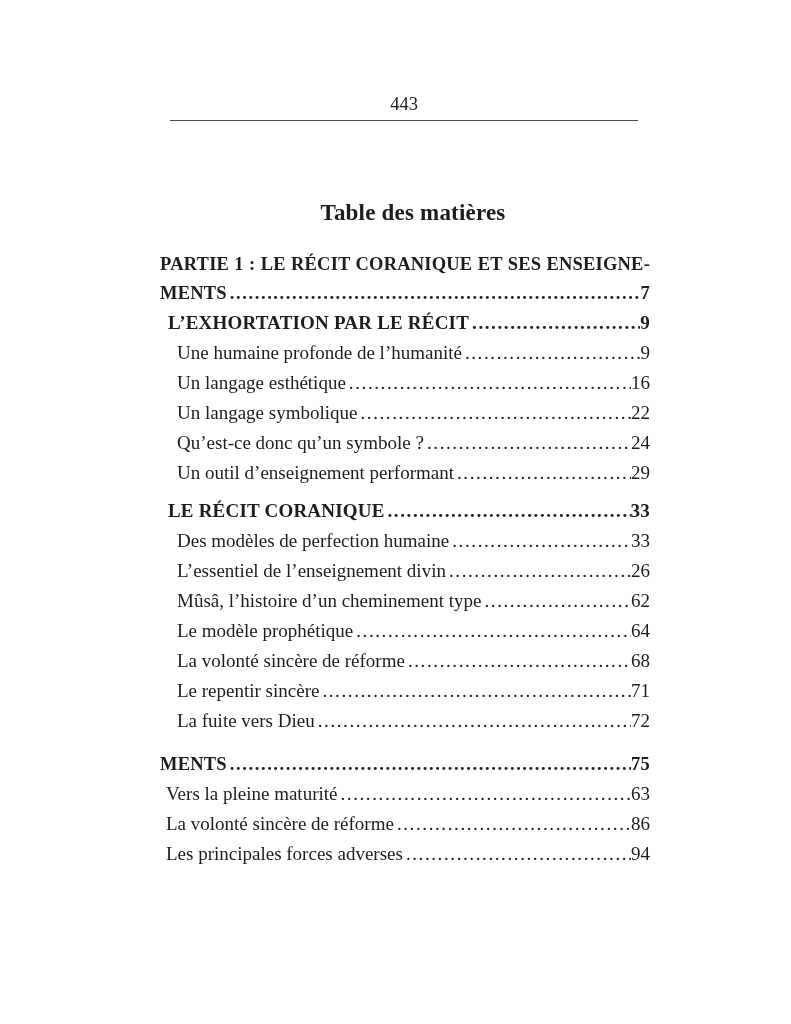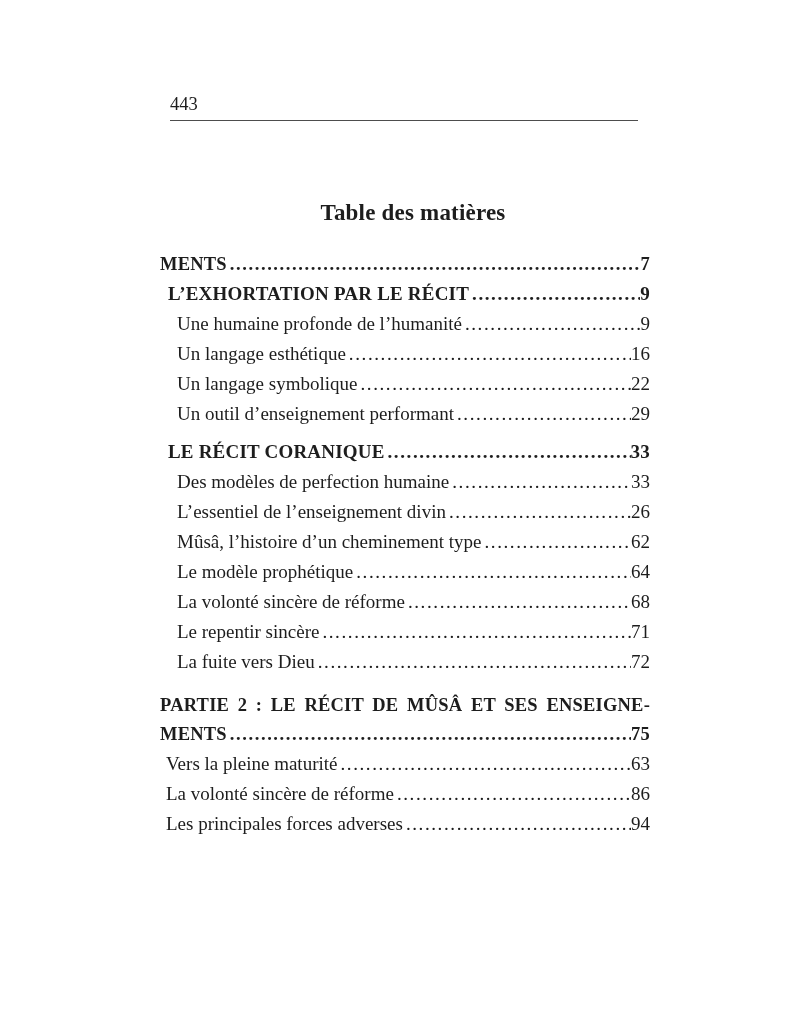--- a/index.html
+++ b/index.html
@@ -16,21 +16,21 @@
     color: #1d1d1d;
     overflow: hidden;
   }
 
   
   .header {
     position: absolute;
     left: 170px;
     top: 93px;
     width: 468px;
-    text-align: left;
+    text-align: center;
     font-size: 18.5px;
     line-height: 22px;
     padding-bottom: 5px;
     border-bottom: 1.5px solid #4d4d4d;
   }
 
   
   .title {
     position: absolute;
     left: 160px;
@@ -107,20 +107,21 @@
 
   <div class="header">
     <span>443</span>
   </div>
 
   <h1 class="title">Table des matières</h1>
 
   <div class="toc">
 
     <div class="entry part">
+      <div class="line1">PARTIE 1 : LE RÉCIT CORANIQUE ET SES ENSEIGNE-</div>
       <div class="row">
         <span class="label">MENTS</span>
         <span class="dots"></span>
         <span class="pg">7</span>
       </div>
     </div>
 
     <div class="row sec">
       <span class="label">L’EXHORTATION PAR LE RÉCIT</span>
       <span class="dots"></span>
@@ -138,20 +139,25 @@
       <span class="dots"></span>
       <span class="pg">16</span>
     </div>
 
     <div class="row sub">
       <span class="label">Un langage symbolique</span>
       <span class="dots"></span>
       <span class="pg">22</span>
     </div>
 
+    <div class="row sub">
+      <span class="label">Qu’est-ce donc qu’un symbole ?</span>
+      <span class="dots"></span>
+      <span class="pg">24</span>
+    </div>
 
     <div class="row sub">
       <span class="label">Un outil d’enseignement performant</span>
       <span class="dots"></span>
       <span class="pg">29</span>
     </div>
 
     <div class="row sec sec-gap">
       <span class="label">LE RÉCIT CORANIQUE</span>
       <span class="dots"></span>
@@ -194,21 +200,20 @@
       <span class="pg">71</span>
     </div>
 
     <div class="row sub">
       <span class="label">La fuite vers Dieu</span>
       <span class="dots"></span>
       <span class="pg">72</span>
     </div>
 
     <div class="entry part part-gap">
-      <div class="line1">PARTIE 2 : LE RÉCIT DE MÛSÂ ET SES ENSEIGNE-</div>
       <div class="row">
         <span class="label">MENTS</span>
         <span class="dots"></span>
         <span class="pg">75</span>
       </div>
     </div>
 
     <div class="row chap">
       <span class="label">Vers la pleine maturité</span>
       <span class="dots"></span>

